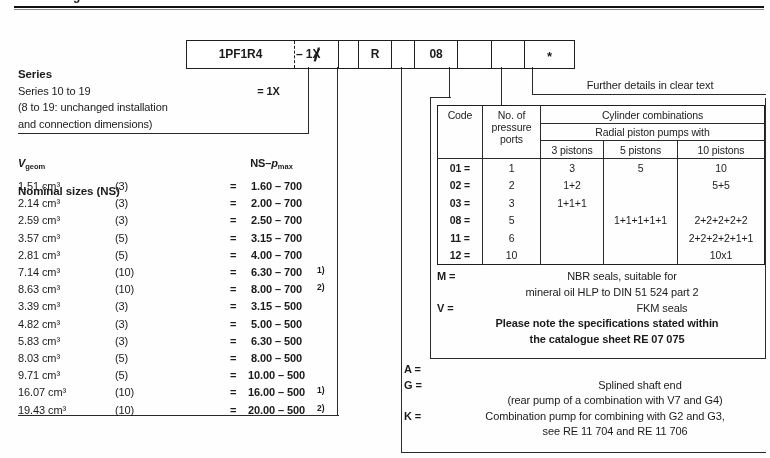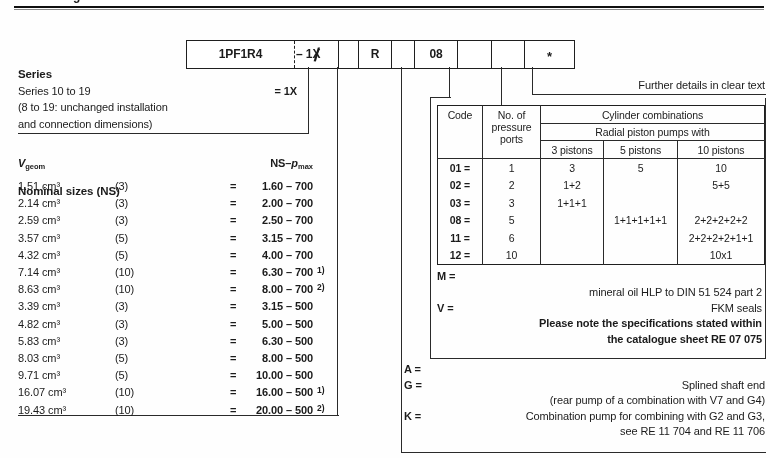--- a/index.html
+++ b/index.html
@@ -1,20 +1,20 @@
 <!DOCTYPE html>
 <html><head>
 <meta charset="utf-8">
 <style>
   html,body{margin:0;padding:0;background:#e8e8e8;}
   #page{position:relative;width:770px;height:458px;background:#fefefe;overflow:hidden;
         font-family:"Liberation Sans", sans-serif;color:#1b1b1b;letter-spacing:-0.1px;}
   .t{position:absolute;white-space:nowrap;font-size:11px;line-height:13px;color:#1b1b1b;}
   .b{font-weight:bold;}
-  .r{text-align:right;}
+  .r{text-align:center;}
   .line{position:absolute;background:#2a2a2a;}
   sub.s{font-size:7.5px;vertical-align:-2px;letter-spacing:0;}
   
   #codebar{position:absolute;left:186px;top:40px;height:27px;border:1.5px solid #1f1f1f;
            display:flex;align-items:stretch;background:#fff;}
   #codebar .cell{border-left:1.3px solid #1f1f1f;text-align:center;font-weight:bold;
                  font-size:12px;line-height:26px;}
   #codebar .cell.first{border-left:none;}
   #codebar .cell.dashed{border-left:1.3px dashed #1f1f1f;text-align:left;text-indent:-4px;}
   
@@ -96,21 +96,21 @@
   <div class="t" style="left:18px;top:214.4px;">2.59 cm³</div>
   <div class="t" style="left:115px;top:214.4px;">(3)</div>
   <div class="t b" style="left:230px;top:214.4px;">=</div>
   <div class="t b r" style="left:240px;top:214.4px;width:73px;">2.50 – 700</div>
 
   <div class="t" style="left:18px;top:231.6px;">3.57 cm³</div>
   <div class="t" style="left:115px;top:231.6px;">(5)</div>
   <div class="t b" style="left:230px;top:231.6px;">=</div>
   <div class="t b r" style="left:240px;top:231.6px;width:73px;">3.15 – 700</div>
 
-  <div class="t" style="left:18px;top:248.8px;">4.32 cm³</div>
+  <div class="t" style="left:18px;top:248.8px;">2.81 cm³</div>
   <div class="t" style="left:115px;top:248.8px;">(5)</div>
   <div class="t b" style="left:230px;top:248.8px;">=</div>
   <div class="t b r" style="left:240px;top:248.8px;width:73px;">4.00 – 700</div>
 
   <div class="t" style="left:18px;top:266px;">7.14 cm³</div>
   <div class="t" style="left:115px;top:266px;">(10)</div>
   <div class="t b" style="left:230px;top:266px;">=</div>
   <div class="t b r" style="left:240px;top:266px;width:73px;">6.30 – 700</div>
   <div class="t b" style="left:317px;top:264px;font-size:8.5px;">1)</div>
 
@@ -222,20 +222,21 @@
       <td class="noleft codev">12 =</td>
       <td>10</td>
       <td></td>
       <td></td>
       <td>10x1</td>
     </tr>
   </tbody>
     </table>
 
   <div class="t b" style="left:437px;top:270px;">M =</div>
+  <div class="t r" style="right:8px;top:270px;width:280px;">NBR seals, suitable for</div>
   <div class="t r" style="right:8px;top:286px;width:300px;">mineral oil HLP to DIN 51 524 part 2</div>
   <div class="t b" style="left:437px;top:301.5px;">V =</div>
   <div class="t r" style="right:8px;top:301.5px;width:200px;">FKM seals</div>
   <div class="t b r" style="right:8px;top:317px;width:310px;">Please note the specifications stated within</div>
   <div class="t b r" style="right:8px;top:333px;width:310px;">the catalogue sheet RE 07 075</div>
 
   <div class="t b" style="left:404px;top:363px;">A =</div>
   <div class="t b" style="left:404px;top:378.5px;">G =</div>
   <div class="t r" style="right:5px;top:378.5px;width:250px;">Splined shaft end</div>
   <div class="t r" style="right:5px;top:394px;width:300px;">(rear pump of a combination with V7 and G4)</div>

